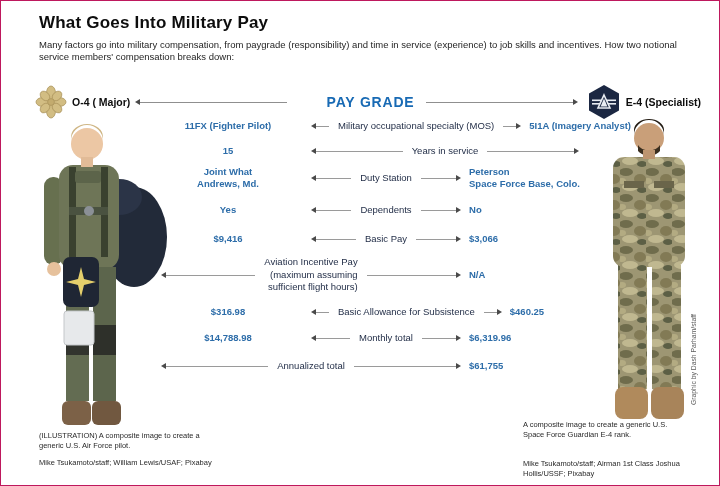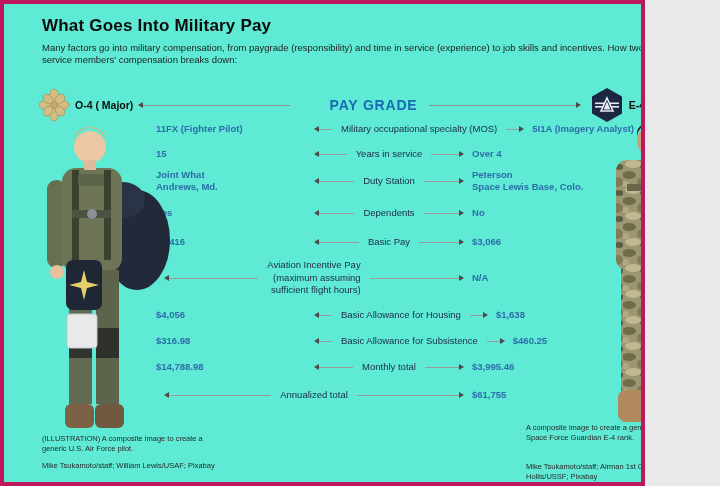--- a/index.html
+++ b/index.html
@@ -1,39 +1,39 @@
 <!DOCTYPE html>
 <html><head>
 <meta charset="utf-8">
 <style>
   html,body{margin:0;padding:0;background:#e9e9e9;}
   .canvas{
-    position:relative;width:645px;height:486px;background:#5eead4;
+    position:relative;width:720px;height:486px;background:#ffffff;
     font-family:"Liberation Sans", sans-serif;color:#111;overflow:hidden;
-    border:4px solid #be185d;box-sizing:border-box;
+    border:1px solid #be185d;box-sizing:border-box;
   }
   .title{position:absolute;left:38px;top:12px;font-size:17px;font-weight:bold;color:#0d0d0d;letter-spacing:.2px;}
   .subtitle{position:absolute;left:38px;top:38px;width:656px;font-size:9.5px;line-height:1.3;color:#1f1f1f;}
 
   
   .header-band{position:absolute;left:34px;top:82px;width:666px;height:38px;display:flex;align-items:center;}
   .rank-label{font-size:10.5px;font-weight:bold;color:#0d0d0d;white-space:nowrap;}
   .paygrade{font-size:14px;font-weight:bold;color:#186ab4;letter-spacing:.8px;margin:0 12px;white-space:nowrap;padding-left:28px;}
   .hline{flex:1;height:1px;background:#8f8f8f;}
   .tri-l{width:0;height:0;border-top:3px solid transparent;border-bottom:3px solid transparent;border-right:5px solid #4a4a4a;margin-left:5px;}
   .tri-r{width:0;height:0;border-top:3px solid transparent;border-bottom:3px solid transparent;border-left:5px solid #4a4a4a;margin-right:5px;}
   .insigne{flex:0 0 auto;display:flex;align-items:center;justify-content:center;}
   .insigne.left{margin-right:5px;}
   .insigne.right{margin-left:4px;margin-right:5px;}
 
   
   .rows{position:absolute;left:152px;top:112px;width:434px;display:flex;flex-direction:column;}
   .row{display:flex;align-items:center;}
   .cell{white-space:pre-line;font-size:9.5px;line-height:1.3;}
-  .cell.lv{flex:0 0 150px;text-align:left;font-weight:bold;color:#2d6da9;}
+  .cell.lv{flex:0 0 150px;text-align:center;font-weight:bold;color:#2d6da9;}
   .cell.rv{flex:0 0 118px;text-align:left;font-weight:bold;color:#2d6da9;}
   .cell.lbl{flex:0 0 auto;max-width:188px;text-align:right;color:#1e2a44;padding:0 9px;}
   .arrow{flex:1;display:flex;align-items:center;min-width:26px;}
   .arrow .line{flex:1;height:1px;background:#9a9a9a;}
   .arrow .head-l{width:0;height:0;border-top:3px solid transparent;border-bottom:3px solid transparent;border-right:5px solid #4a4a4a;margin-left:8px;}
   .arrow .head-r{width:0;height:0;border-top:3px solid transparent;border-bottom:3px solid transparent;border-left:5px solid #4a4a4a;margin-right:8px;}
 
   
   .photo{position:absolute;}
   .photo-pilot{left:12px;top:118px;}
@@ -114,37 +114,36 @@
       <div class="cell lv">15</div>
       <div class="arrow">
           <span class="head-l"></span>
           <span class="line"></span>
         </div>
       <div class="cell lbl">Years in service</div>
       <div class="arrow">
           <span class="line"></span>
           <span class="head-r"></span>
         </div>
-      <div class="cell rv">Over 4</div>
     </div>
 
     <div class="row" style="height:30px">
       <div class="cell lv">Joint What
 Andrews, Md.</div>
       <div class="arrow">
           <span class="head-l"></span>
           <span class="line"></span>
         </div>
       <div class="cell lbl">Duty Station</div>
       <div class="arrow">
           <span class="line"></span>
           <span class="head-r"></span>
         </div>
       <div class="cell rv">Peterson
-Space Lewis Base, Colo.</div>
+Space Force Base, Colo.</div>
     </div>
 
     <div class="row" style="height:34px">
       <div class="cell lv">Yes</div>
       <div class="arrow">
           <span class="head-l"></span>
           <span class="line"></span>
         </div>
       <div class="cell lbl">Dependents</div>
       <div class="arrow">
@@ -176,33 +175,20 @@
       <div class="cell lbl">Aviation Incentive Pay
 (maximum assuming
 sufficient flight hours)</div>
       <div class="arrow">
           <span class="line"></span>
           <span class="head-r"></span>
         </div>
       <div class="cell rv">N/A</div>
     </div>
 
-    <div class="row" style="height:26px">
-      <div class="cell lv">$4,056</div>
-      <div class="arrow">
-          <span class="head-l"></span>
-          <span class="line"></span>
-        </div>
-      <div class="cell lbl">Basic Allowance for Housing</div>
-      <div class="arrow">
-          <span class="line"></span>
-          <span class="head-r"></span>
-        </div>
-      <div class="cell rv">$1,638</div>
-    </div>
 
     <div class="row" style="height:26px">
       <div class="cell lv">$316.98</div>
       <div class="arrow">
           <span class="head-l"></span>
           <span class="line"></span>
         </div>
       <div class="cell lbl">Basic Allowance for Subsistence</div>
       <div class="arrow">
           <span class="line"></span>
@@ -215,21 +201,21 @@
       <div class="cell lv">$14,788.98</div>
       <div class="arrow">
           <span class="head-l"></span>
           <span class="line"></span>
         </div>
       <div class="cell lbl">Monthly total</div>
       <div class="arrow">
           <span class="line"></span>
           <span class="head-r"></span>
         </div>
-      <div class="cell rv">$3,995.46</div>
+      <div class="cell rv">$6,319.96</div>
     </div>
 
     <div class="row" style="height:30px">
       <div class="arrow">
           <span class="head-l"></span>
           <span class="line"></span>
         </div>
       <div class="cell lbl">Annualized total</div>
       <div class="arrow">
           <span class="line"></span>

